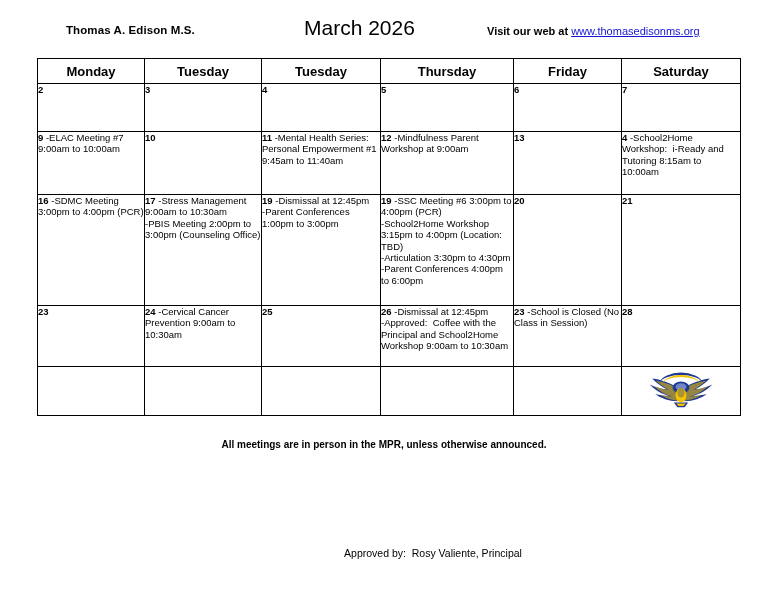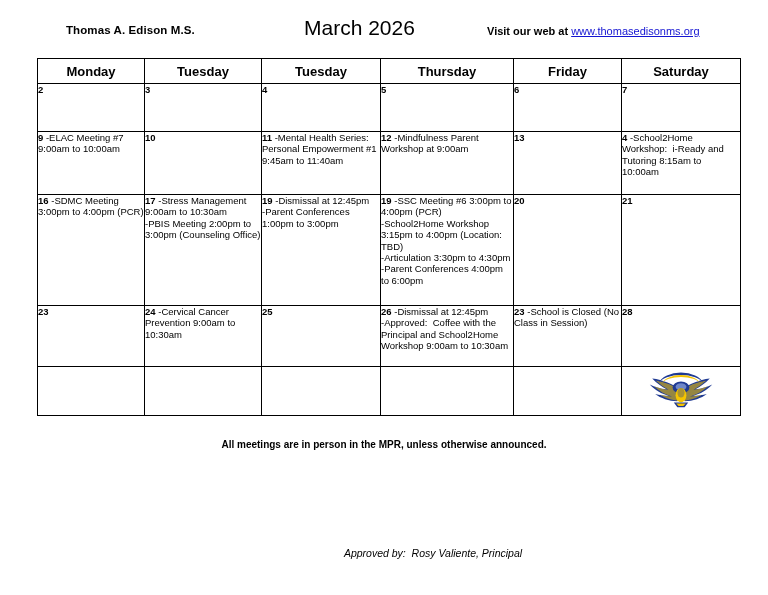--- a/index.html
+++ b/index.html
@@ -140,21 +140,20 @@
     left: 0;
     top: 547px;
     width: 768px;
     text-align: center;
     font-size: 10.5px;
   }
   .approved .inner {
     display: inline-block;
     margin-left: 98px;
     white-space: pre;
-    font-style: italic;
   }
 </style>
 </head>
 <body>
 
 <div class="page">
 
   <div class="header">
     <div class="school-name">Thomas A. Edison M.S.</div>
     <div class="month-title">March 2026</div>

